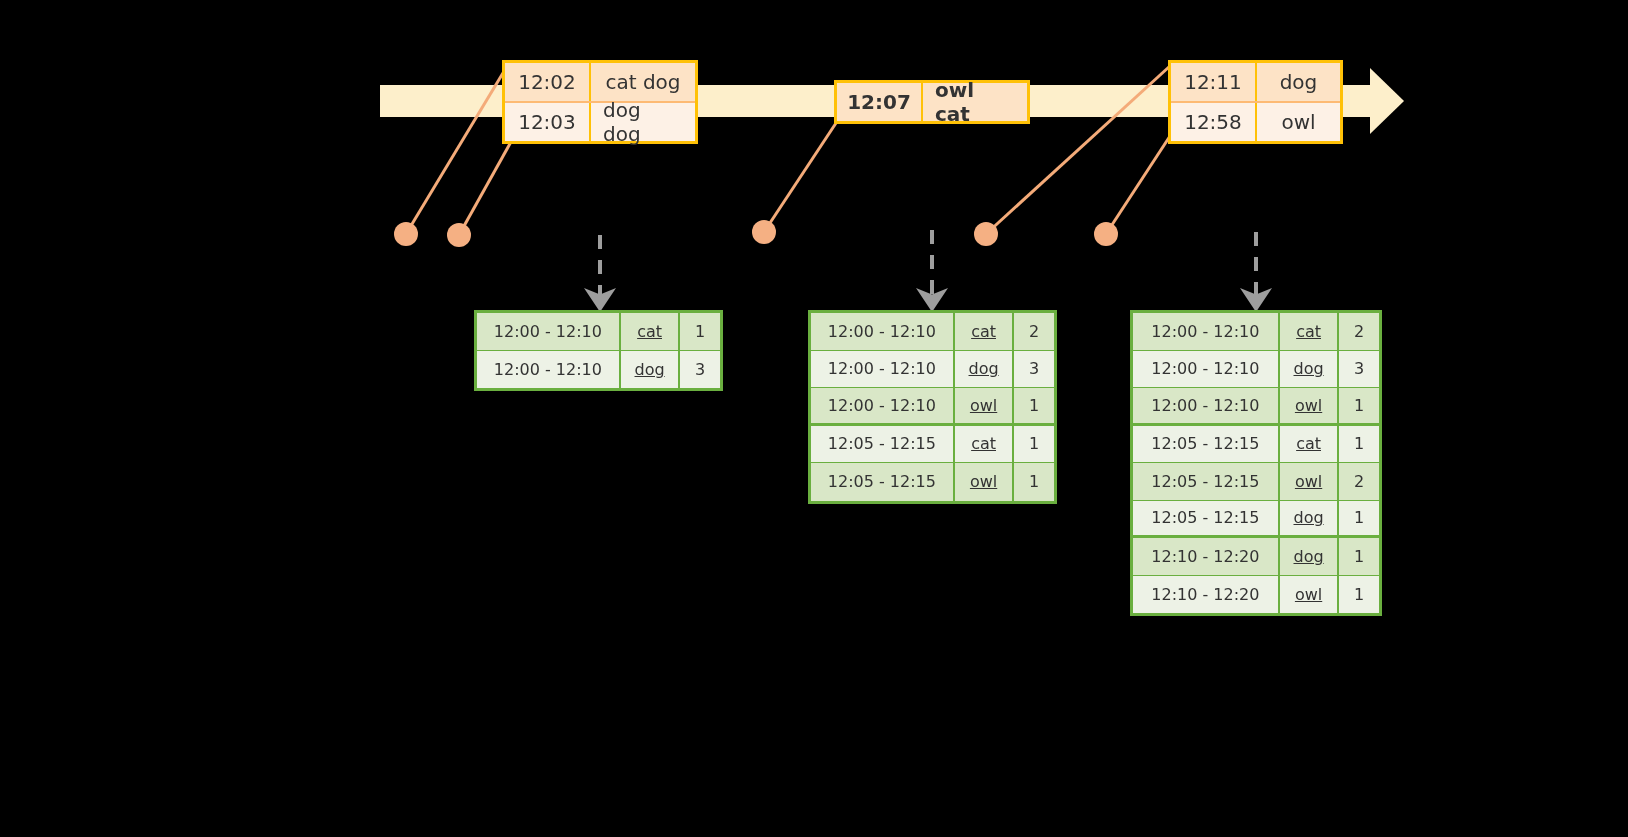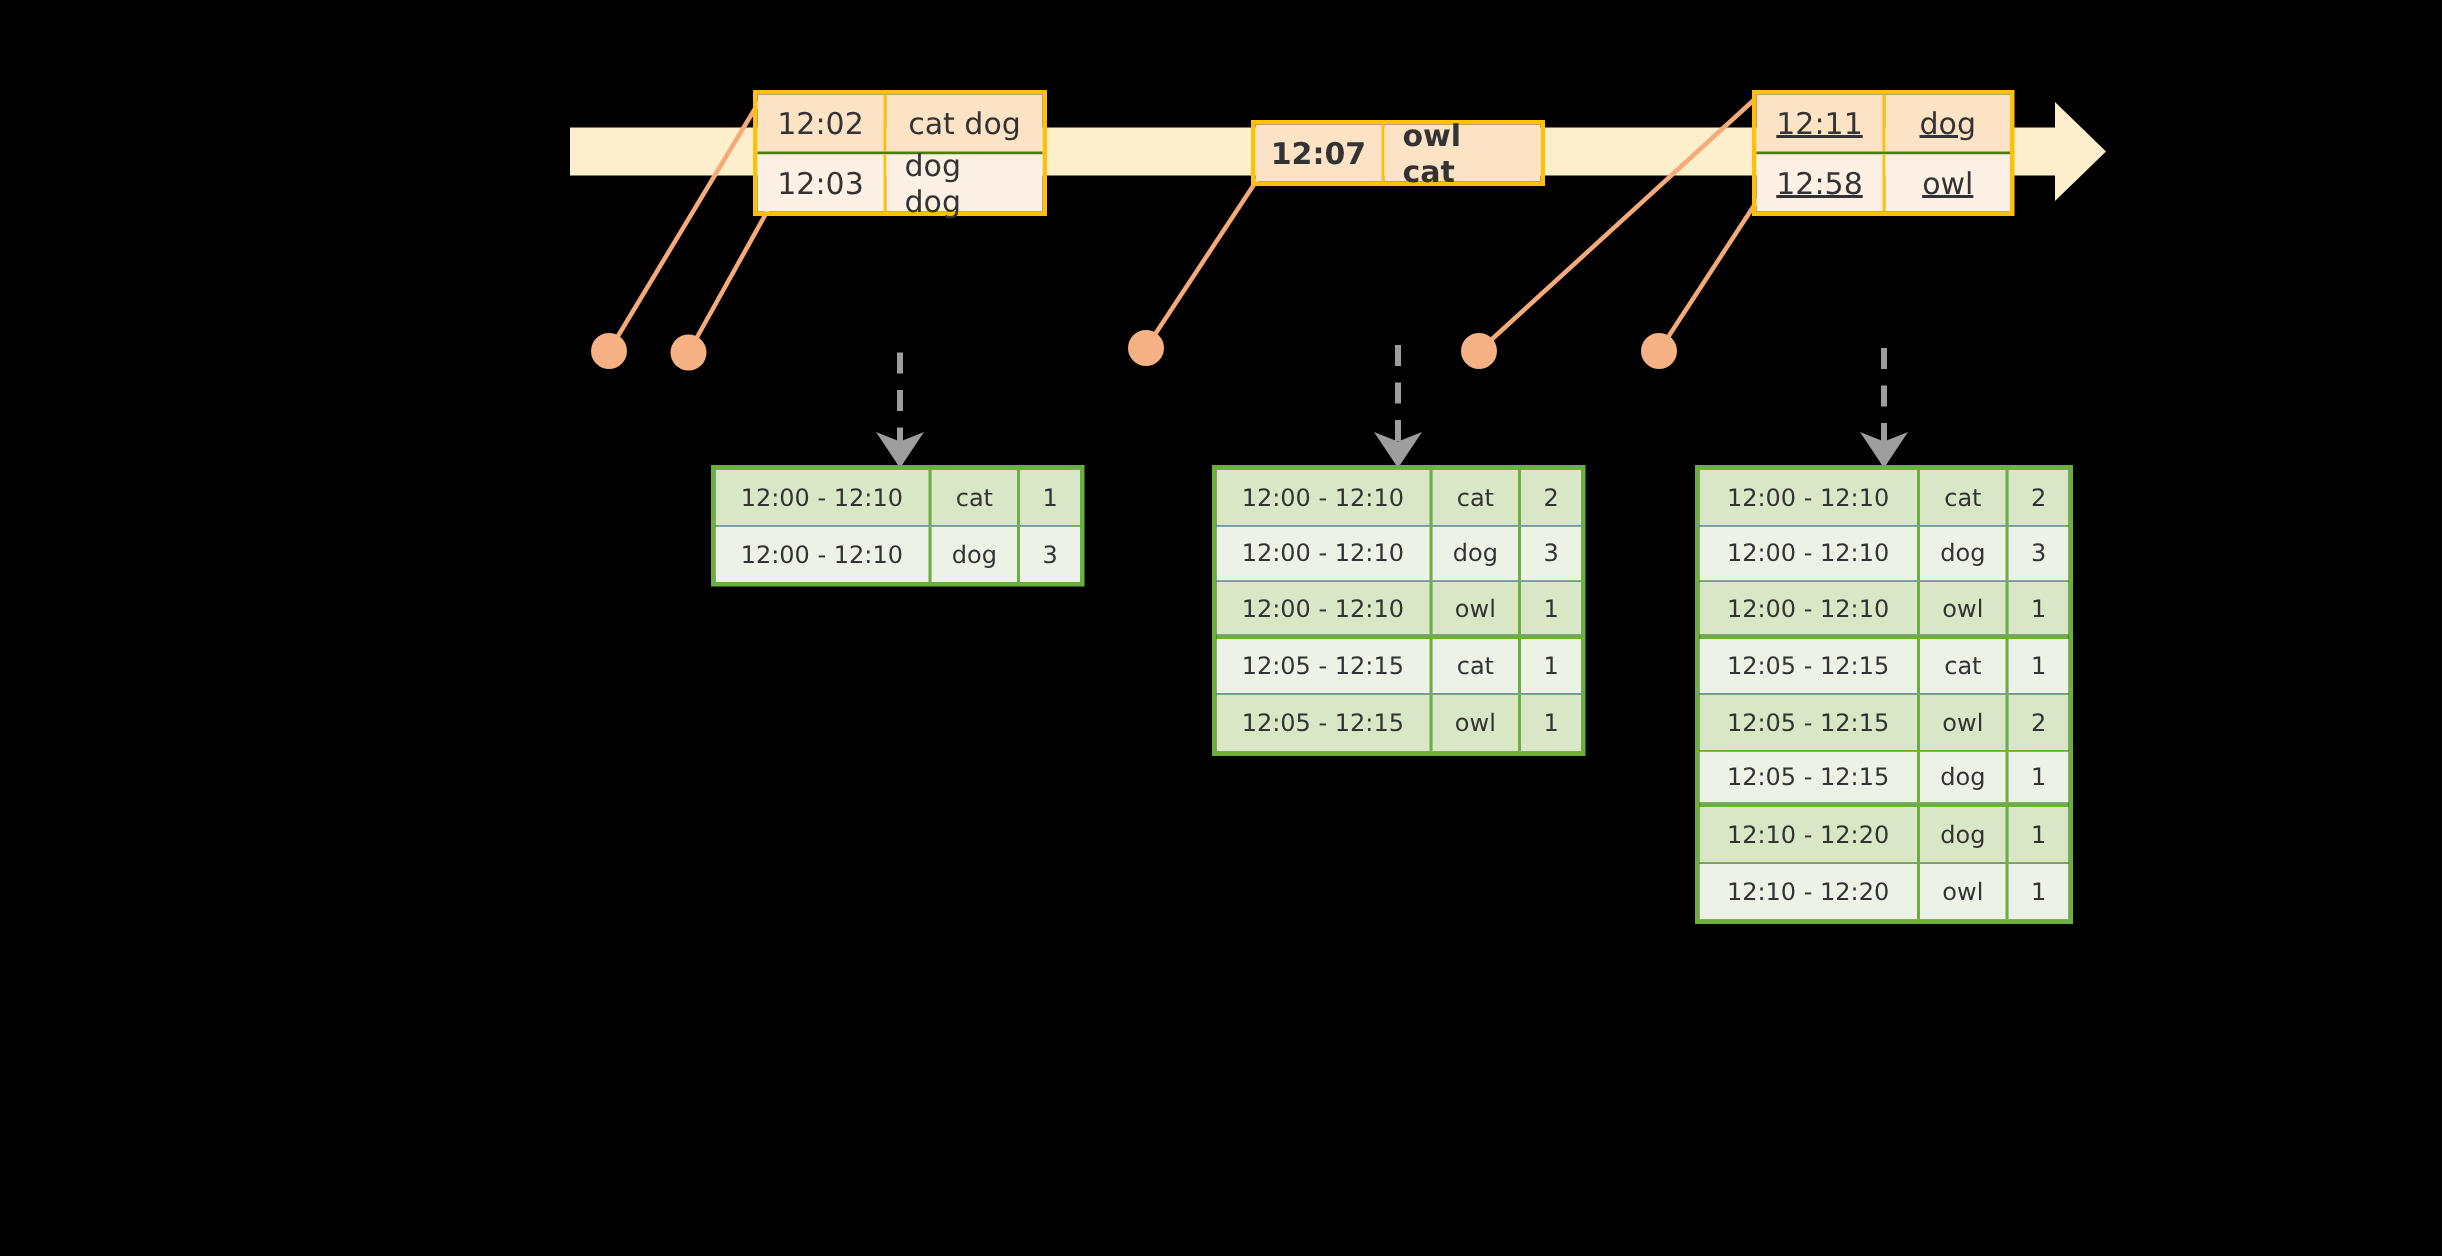--- a/index.html
+++ b/index.html
@@ -35,21 +35,21 @@
     box-sizing: border-box;
     display: flex;
     flex-direction: column;
   }
   .event-row {
     display: flex;
     flex-direction: row;
     height: 38px;
   }
   .event-row + .event-row {
-    border-top: 2px solid #4d7c0f;
+    border-top: 2px solid #fdba74;
     justify-content: space-between;
   }
   .ev-time {
     width: 86px;
     display: flex;
     align-items: center;
     justify-content: center;
     font-size: 20px;
     border-right: 2px solid #ffc107;
     box-sizing: border-box;
@@ -88,21 +88,21 @@
   .cell {
     display: flex;
     align-items: center;
     justify-content: center;
     font-size: 16px;
     box-sizing: border-box;
     border-right: 2px solid #6aaf3f;
   }
   .cell:last-child { border-right: none; }
   .c-window { width: 145px; }
-  .c-word   { width: 60px; }
+  .c-word   { width: 60px; text-decoration: underline; }
   .c-count  { width: 40px; }
   .agg-table.wide .c-window { width: 148px; }
 </style>
 </head>
 <body>
 
 <div id="stage">
 
   <svg id="underlay" viewBox="0 0 1628 837">
 
@@ -150,21 +150,21 @@
     </div>
   </div>
 
   <div class="event-box" style="left:834px; top:80px; width:196px;font-weight:bold;">
     <div class="event-row row-a">
       <div class="ev-time">12:07</div>
       <div class="ev-words">owl cat</div>
     </div>
   </div>
 
-  <div class="event-box" style="left:1168px; top:60px; width:175px;text-decoration:underline;">
+  <div class="event-box" style="left:1168px; top:60px; width:175px;">
     <div class="event-row row-a">
       <div class="ev-time">12:11</div>
       <div class="ev-words">dog</div>
     </div>
     <div class="event-row row-b">
       <div class="ev-time">12:58</div>
       <div class="ev-words">owl</div>
     </div>
   </div>
 

